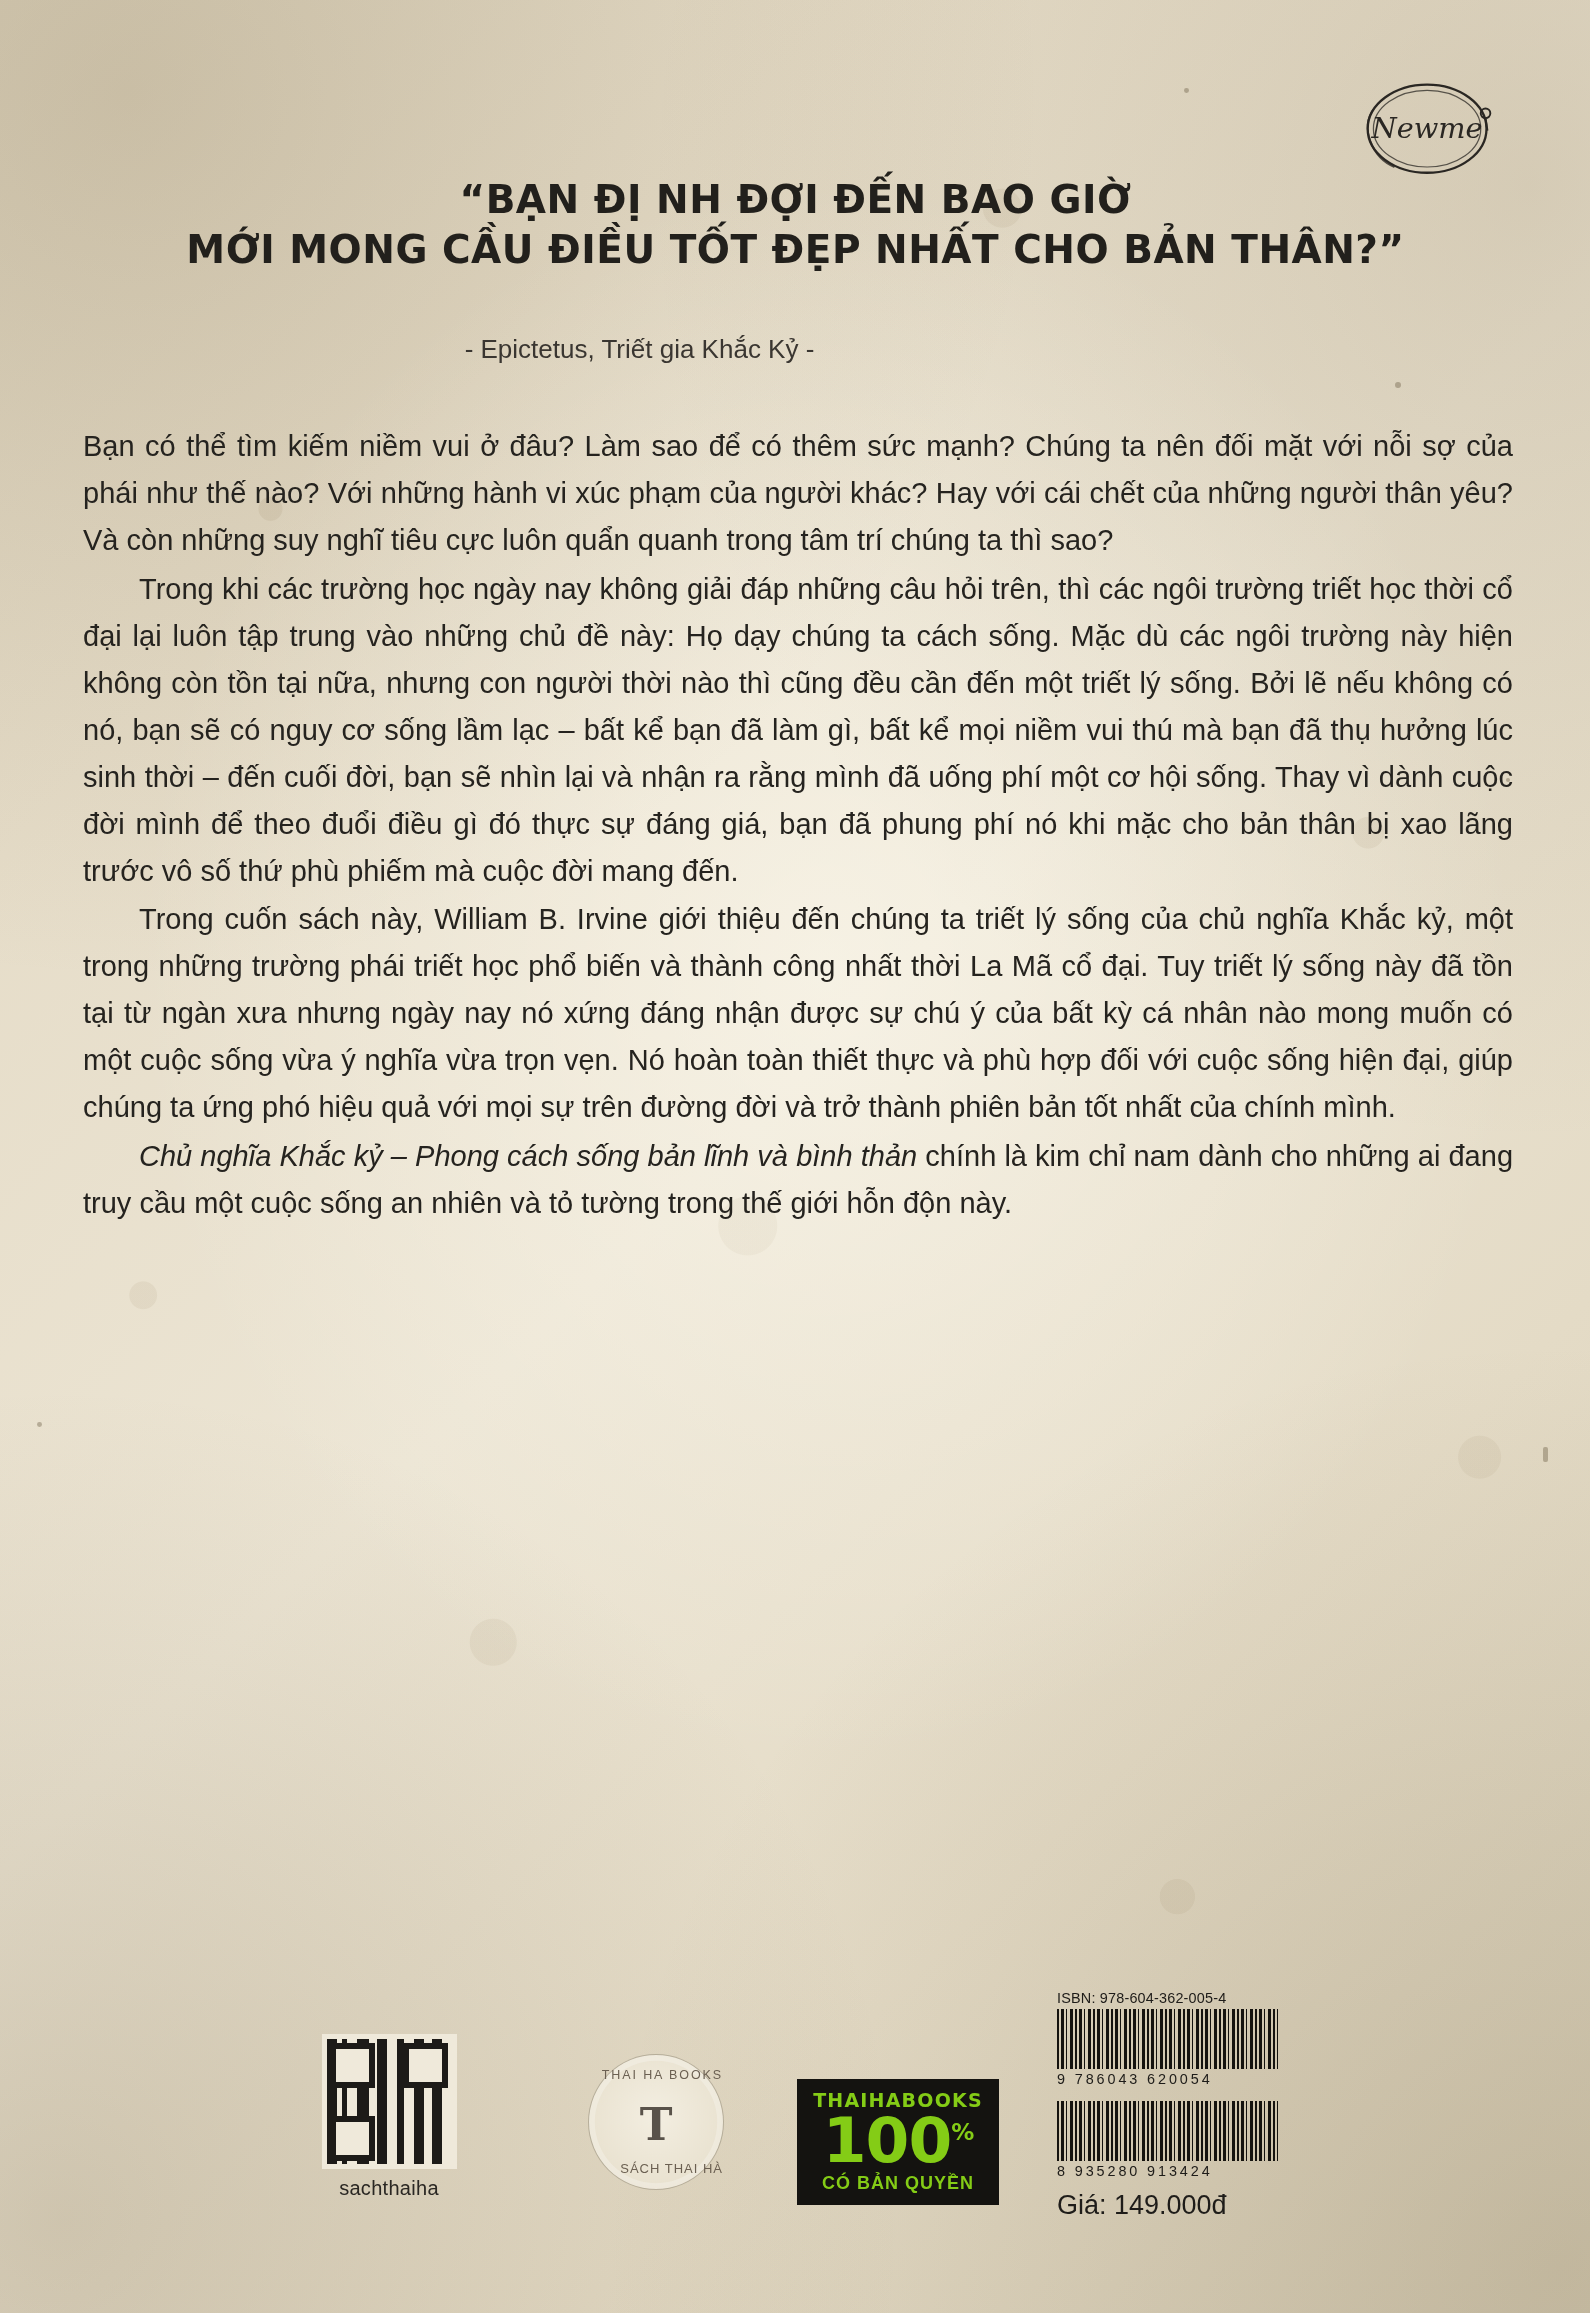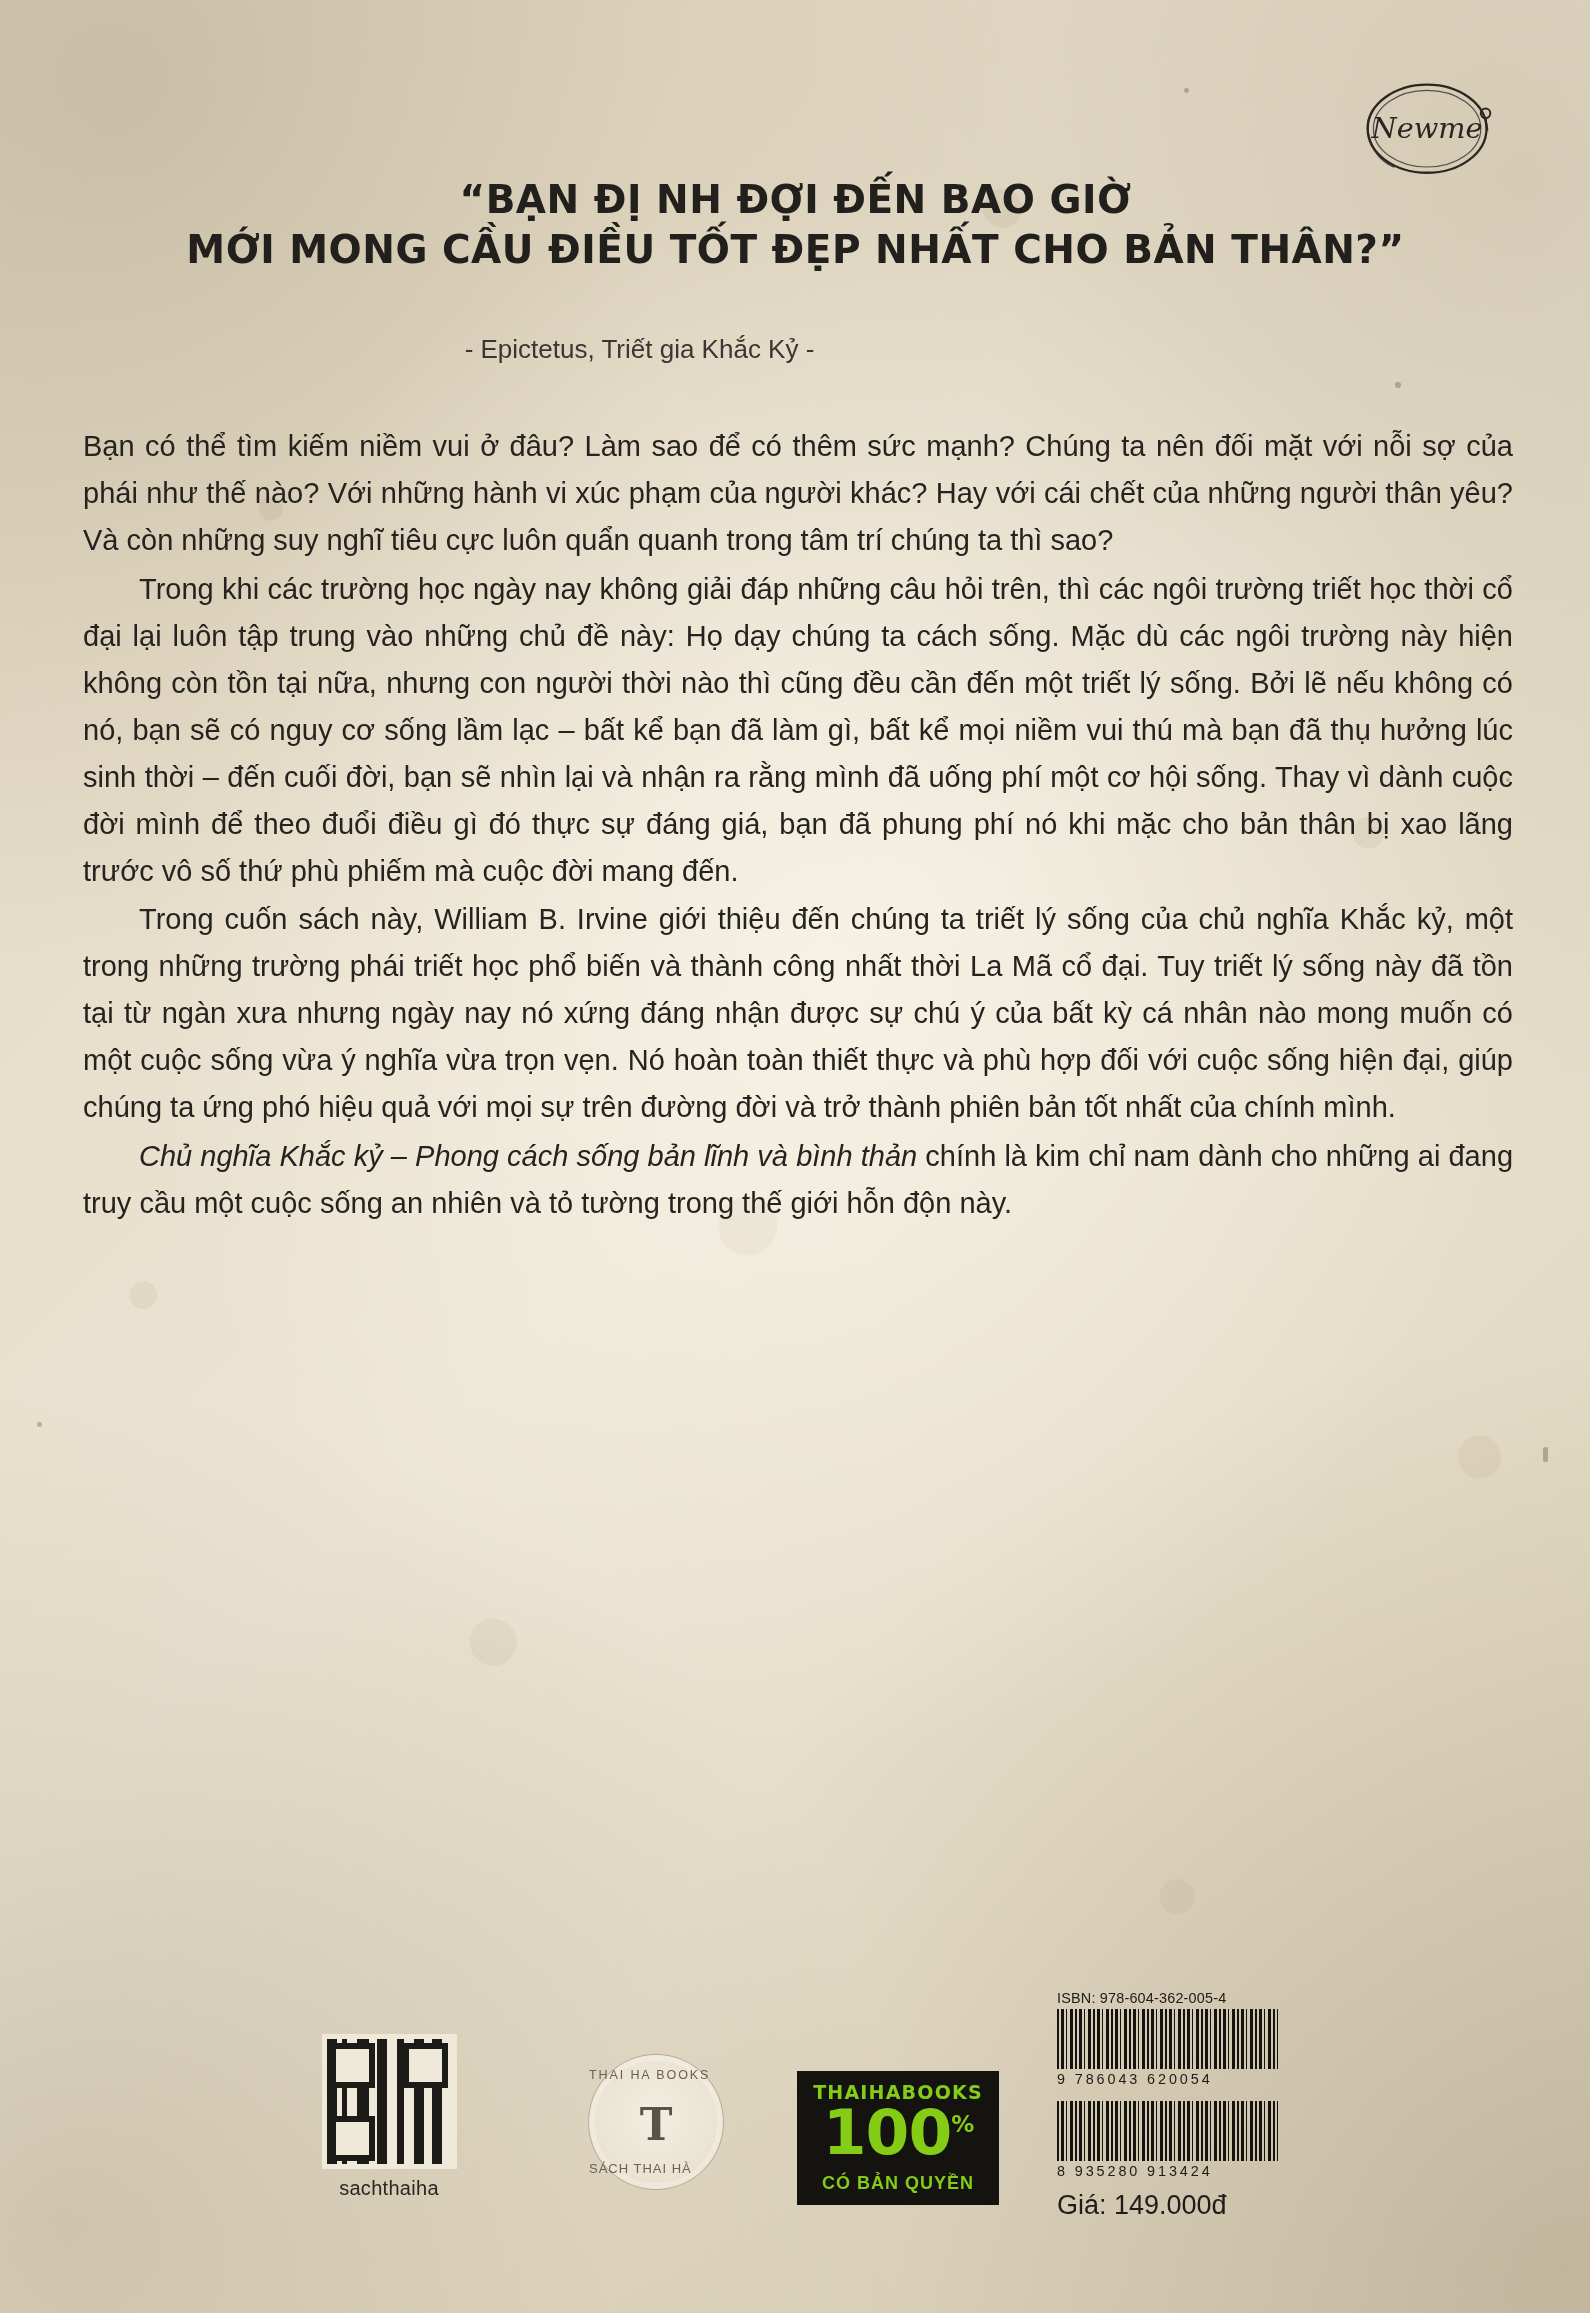--- a/index.html
+++ b/index.html
@@ -177,21 +177,21 @@
     justify-content: center;
     box-shadow: 0 0 0 5.8px rgba(255,255,255,0.25) inset;
   }
   .seal-inner {
     position: relative;
     width: 134px; height: 134px;
   }
   .seal-top, .seal-bottom {
     position: absolute;
     width: 100%;
-    text-align: left;
+    text-align: right;
     font-size: 12.5px;
     letter-spacing: 1.9px;
     color: #6b6052;
   }
   .seal-top { top: 13.4px; }
   .seal-bottom { bottom: 13.4px; font-size: 13px; letter-spacing: 1px; }
   .seal-mark {
     position: absolute;
     top: 44px; left: 0; width: 100%;
     text-align: center;
@@ -223,21 +223,21 @@
     font-weight: 700;
     line-height: 0.96;
     font-family: "DejaVu Sans", sans-serif;
     letter-spacing: -1px;
   }
   .hundred .big sup {
     font-size: 23px;
     vertical-align: super;
   }
   .hundred .cb {
-    margin-top: 9px;
+    margin-top: 1px;
     font-size: 18px;
     letter-spacing: 1px;
     font-weight: 700;
   }
 
   .barcodes {
     position: absolute;
     left: 1057px;
     bottom: 92px;
     width: 221px;

